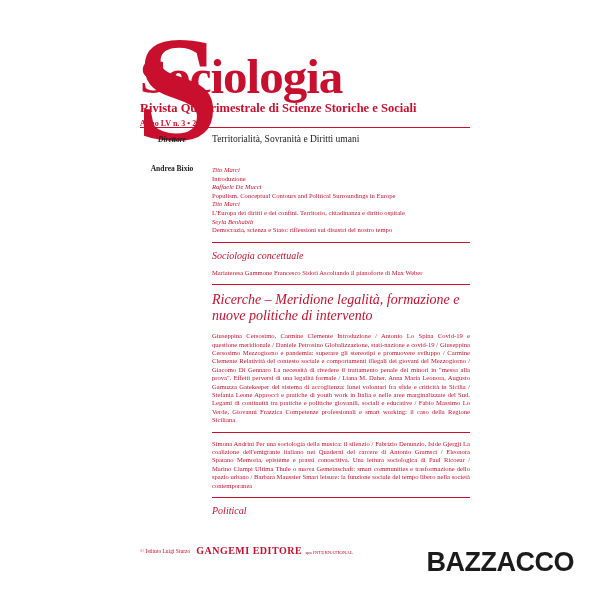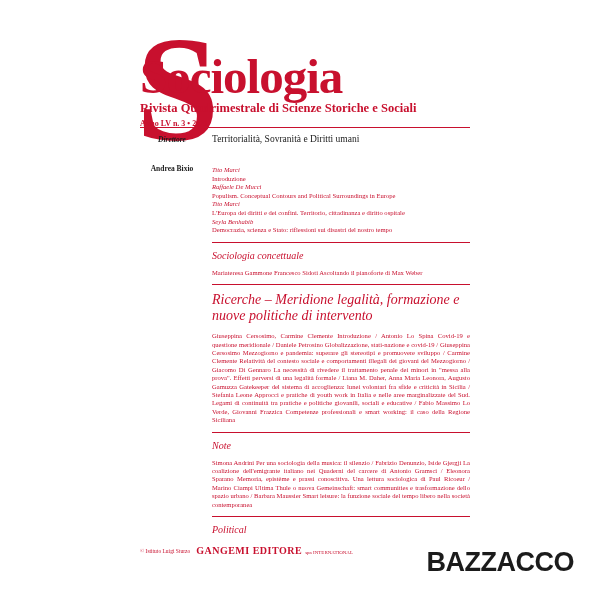--- a/index.html
+++ b/index.html
@@ -259,21 +259,20 @@
     <div class="rule2"></div>
 
     <div>
       <div class="sec-title big">Ricerche – Meridione legalità, formazione e nuove politiche di intervento</div>
       <div class="blockpara">Giuseppina Cersosimo, Carmine Clemente Introduzione / Antonio Lo Spina Covid-19 e questione meridionale / Daniele Petrosino Globalizzazione, stati-nazione e covid-19 / Giuseppina Cersosimo Mezzogiorno e pandemia: superare gli stereotipi e promuovere sviluppo / Carmine Clemente Relatività del contesto sociale e comportamenti illegali dei giovani del Mezzogiorno / Giacomo Di Gennaro La necessità di rivedere il trattamento penale dei minori in "messa alla prova". Effetti perversi di una legalità formale / Liana M. Daher, Anna Maria Leonora, Augusto Gamuzza Gatekeeper del sistema di accoglienza: lunei volontari fra sfide e criticità in Sicilia / Stefania Leone Approcci e pratiche di youth work in Italia e nelle aree marginalizzate del Sud. Legami di continuità tra pratiche e politiche giovanili, sociali e educative / Fabio Massimo Lo Verde, Giovanni Frazzica Competenze professionali e smart working: il caso della Regione Siciliana</div>
     </div>
 
     <div class="rule2"></div>
 
     <div>
-      <div class="sec-title">Note</div>
       <div class="blockpara">Simona Andrini Per una sociologia della musica: il silenzio / Fabrizio Denunzio, Iside Gjergji La coalizione dell'emigrante italiano nei Quaderni del carcere di Antonio Gramsci / Eleonora Sparano Memoria, epistème e prassi conoscitiva. Una lettura sociologica di Paul Ricoeur / Marino Ciampi Ultima Thule o nuova Gemeinschaft: smart communities e trasformazione dello spazio urbano / Barbara Maussier Smart leisure: la funzione sociale del tempo libero nella società contemporanea</div>
     </div>
 
     <div class="rule2"></div>
 
     <div>
       <div class="sec-title">Political</div>
     </div>
 
   </div>

